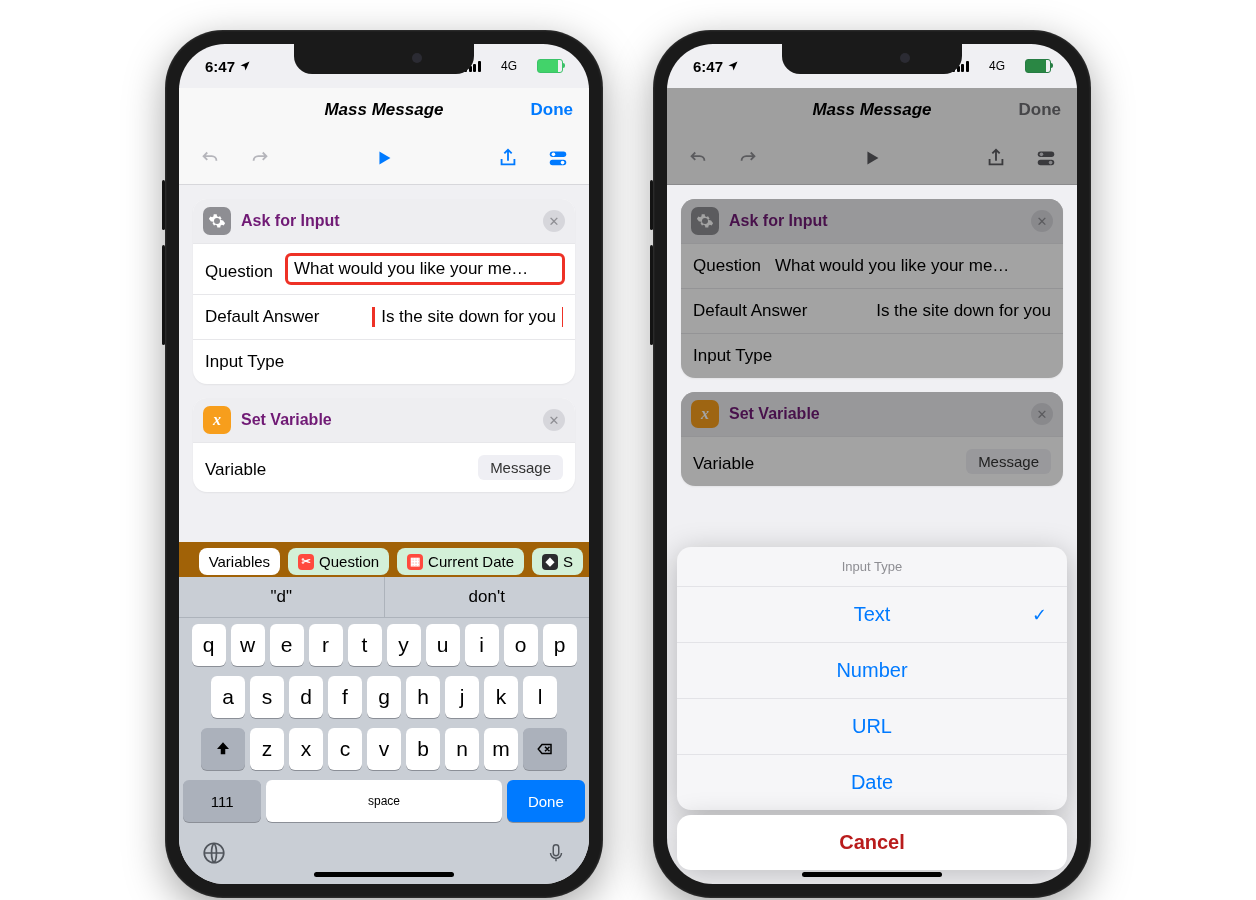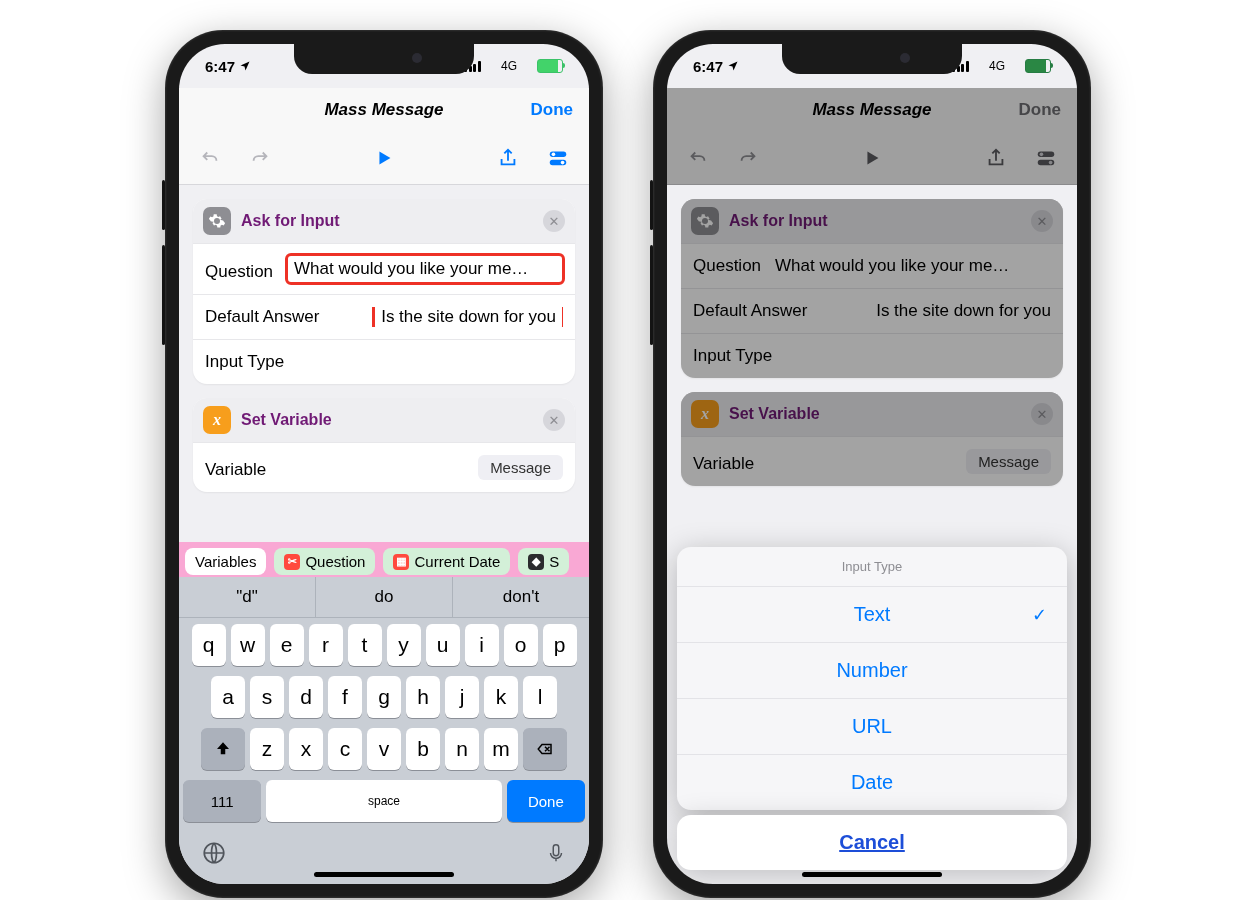--- a/index.html
+++ b/index.html
@@ -144,21 +144,21 @@
 .row-value { flex:1; text-align:left; color:#000; overflow:hidden; text-overflow:ellipsis; white-space:nowrap; }
 .row-value.right { text-align:right; }
 .row-value.blue { color:#007aff; }
 .pill {
   display:inline-block; padding:4px 12px; background:#efeff4; border-radius:6px;
   font-size:15px; color:#333;
 }
 .red-box { border: 3px solid #ee3126; border-radius: 6px; padding: 3px 6px; margin:-3px -2px; }
 
 .var-bar {
-  display:flex; gap:8px; padding: 6px 6px 2px; overflow:hidden; background:#f9a8d4;
+  display:flex; gap:8px; padding: 6px 6px 2px; overflow:hidden; background:#a16207;justify-content:flex-end;
 }
 .var-chip {
   display:flex; align-items:center; gap:5px;
   padding:5px 10px; border-radius:8px; font-size:15px;
   background:#fff;
 }
 .var-chip.green { background:#d3f0d8; }
 .chip-icn { width:16px;height:16px;border-radius:4px;display:inline-flex;align-items:center;justify-content:center;color:#fff;font-size:11px;font-weight:700; }
 .chip-icn.red{background:#ff4a3e;} .chip-icn.redcal{background:#ff4a3e;} .chip-icn.dark{background:#2b2b2e;}
 
@@ -189,23 +189,22 @@
   background:#f6f6f8; border-radius:14px; overflow:hidden;
   box-shadow:0 6px 30px rgba(0,0,0,0.25);
 }
 .sheet-title{ text-align:center; font-size:13px; color:#8e8e93; padding:12px 0; border-bottom:1px solid #e3e3e7;}
 .sheet-item{ text-align:center; font-size:20px; color:#007aff; padding:16px 0; border-bottom:1px solid #e3e3e7; position:relative;}
 .sheet-item:last-child{border-bottom:none;}
 .check{position:absolute; right:20px; top:50%; transform:translateY(-50%); color:#007aff; font-size:18px;}
 .cancel-sheet{
   position:absolute; left:10px; right:10px; bottom:14px;
   background:#fff; border-radius:14px; text-align:center;
-  font-size:20px; color:#1d4ed8; font-weight:600; padding:16px 0;
+  font-size:20px; color:#b91c1c; font-weight:600; padding:16px 0;
   box-shadow:0 6px 30px rgba(0,0,0,0.2);
-  text-decoration:underline;
 }
 </style>
 </head>
 <body>
 
 <div class="phone">
   <div class="screen">
     <div class="notch"></div>
 
     <div class="status-bar">
@@ -320,21 +319,20 @@
             <span>Current Date</span>
           </div>
         <div class="var-chip green">
             <span class="chip-icn dark">◆</span>
             <span>S</span>
           </div>
       </div>
 
       <div class="sug-row">
         <div class="sug">"d"</div>
-        <div class="sug">do</div>
         <div class="sug">don't</div>
       </div>
 
       <div class="key-rows">
         <div class="krow">
           <div class="key">q</div>
           <div class="key">w</div>
           <div class="key">e</div>
           <div class="key">r</div>
           <div class="key">t</div>

